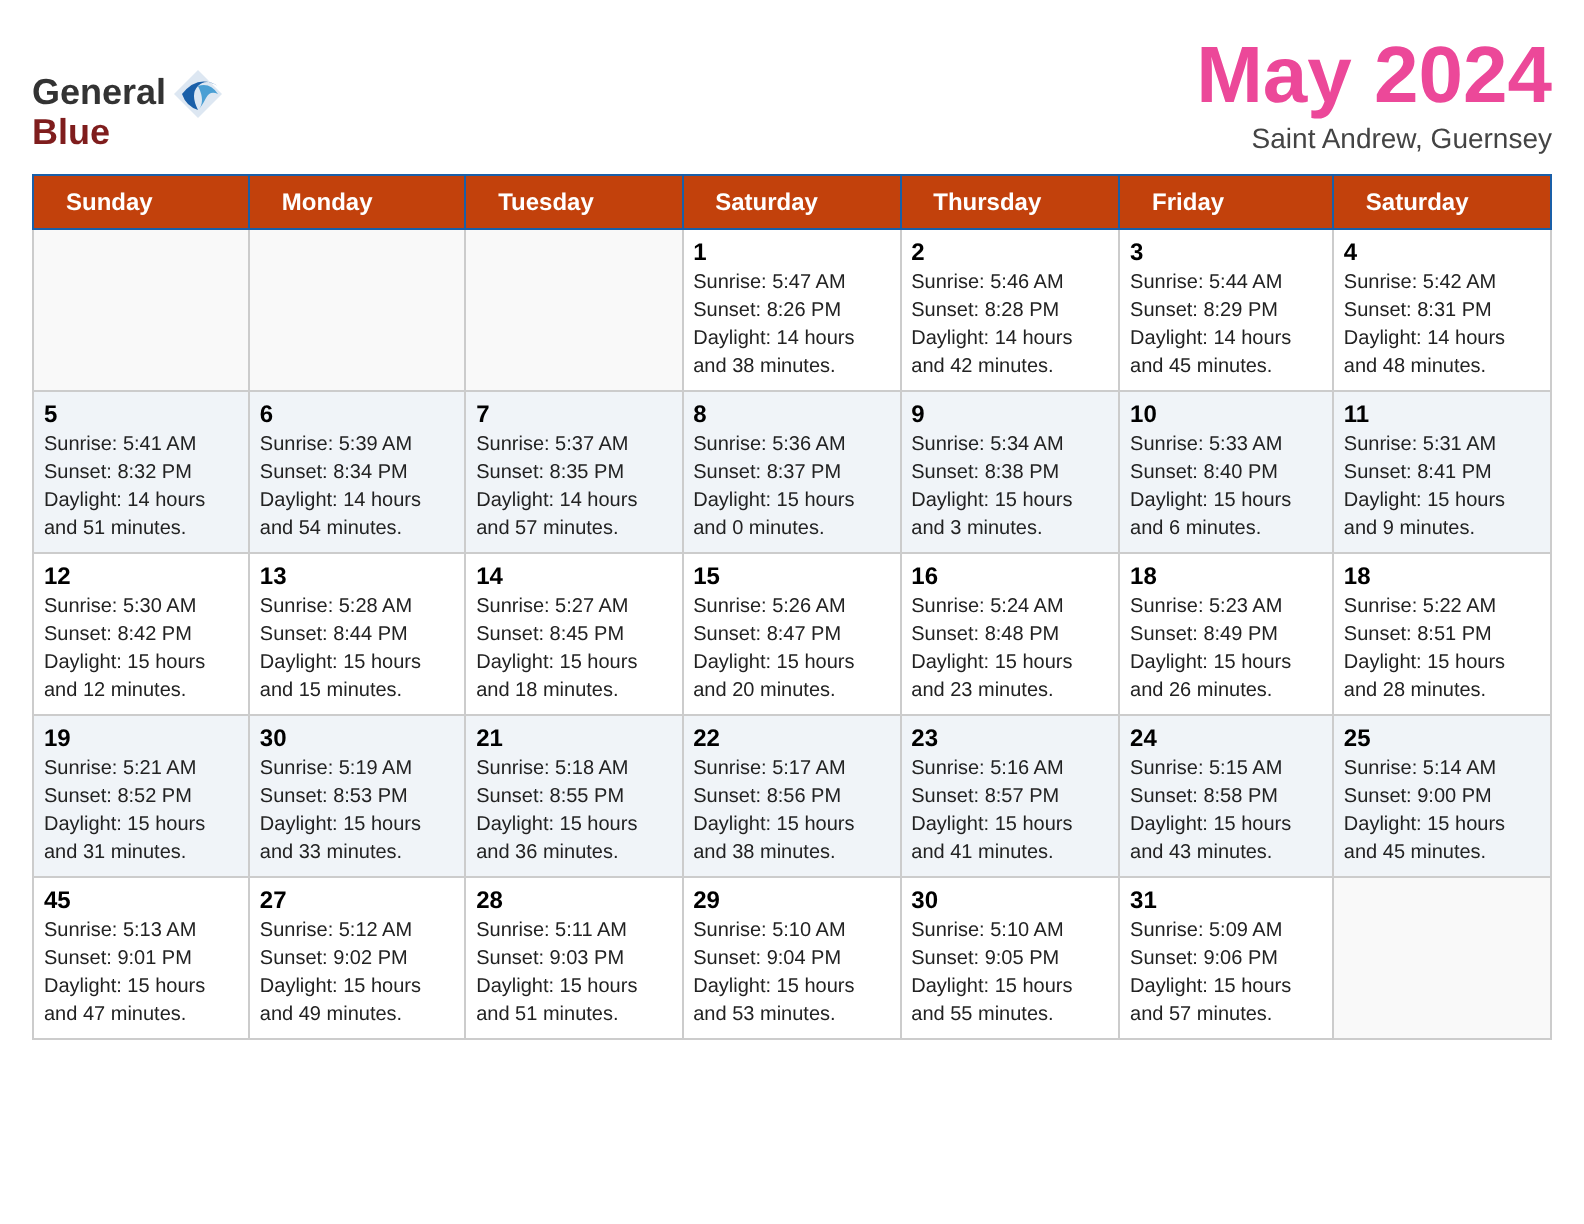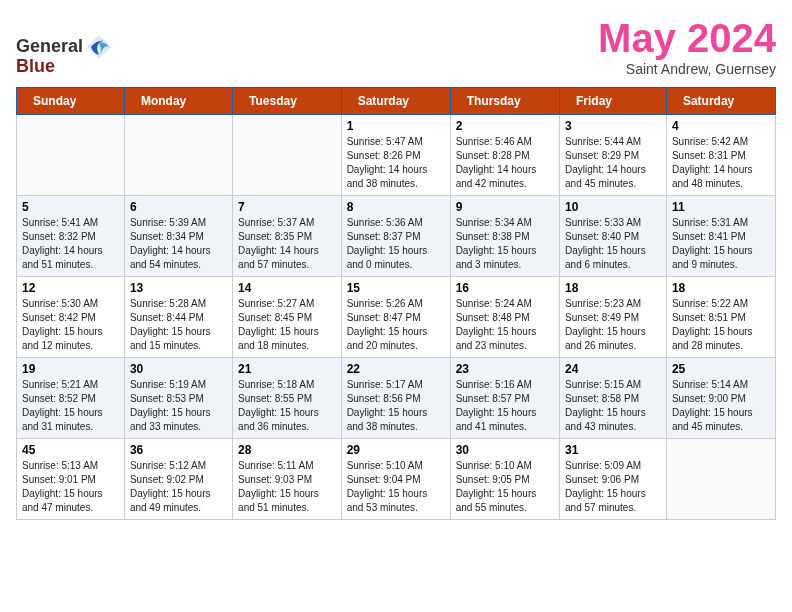--- a/index.html
+++ b/index.html
@@ -281,21 +281,21 @@
         </td>
       </tr>
       <tr>
         <td>
           <div class="day-number">45</div>
           <div class="day-info">
             Sunrise: 5:13 AM<br>Sunset: 9:01 PM<br>Daylight: 15 hours and 47 minutes.
           </div>
         </td>
         <td>
-          <div class="day-number">36</div>
+          <div class="day-number">27</div>
           <div class="day-info">
             Sunrise: 5:12 AM<br>Sunset: 9:02 PM<br>Daylight: 15 hours and 49 minutes.
           </div>
         </td>
         <td>
           <div class="day-number">28</div>
           <div class="day-info">
             Sunrise: 5:11 AM<br>Sunset: 9:03 PM<br>Daylight: 15 hours and 51 minutes.
           </div>
         </td>

